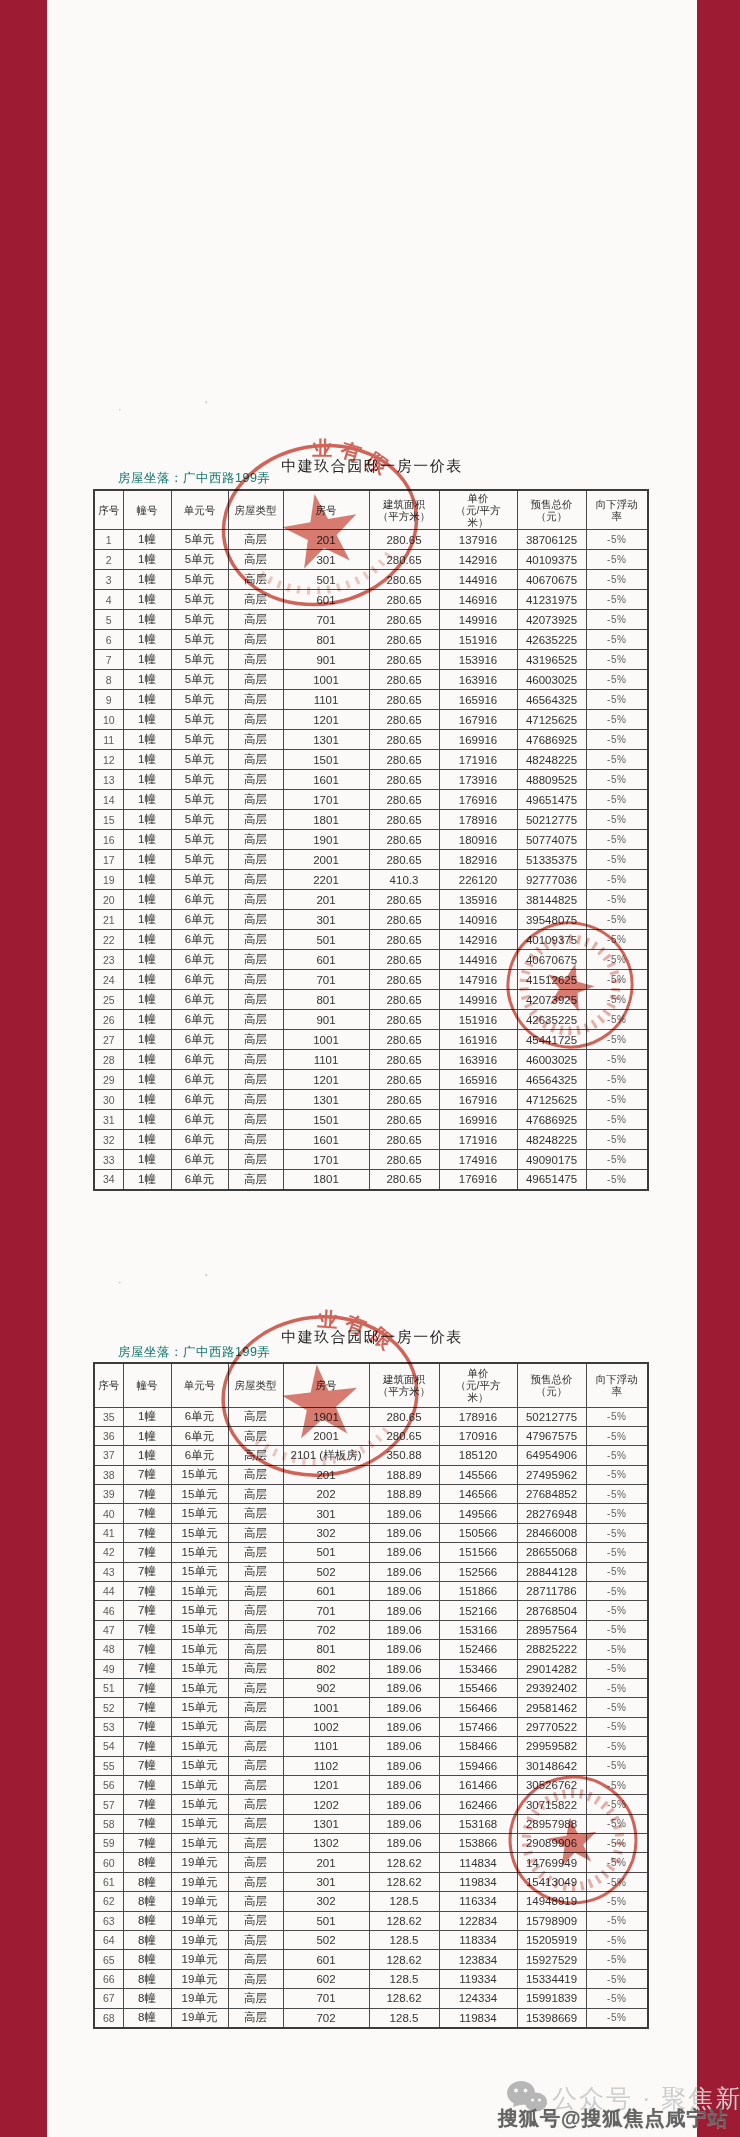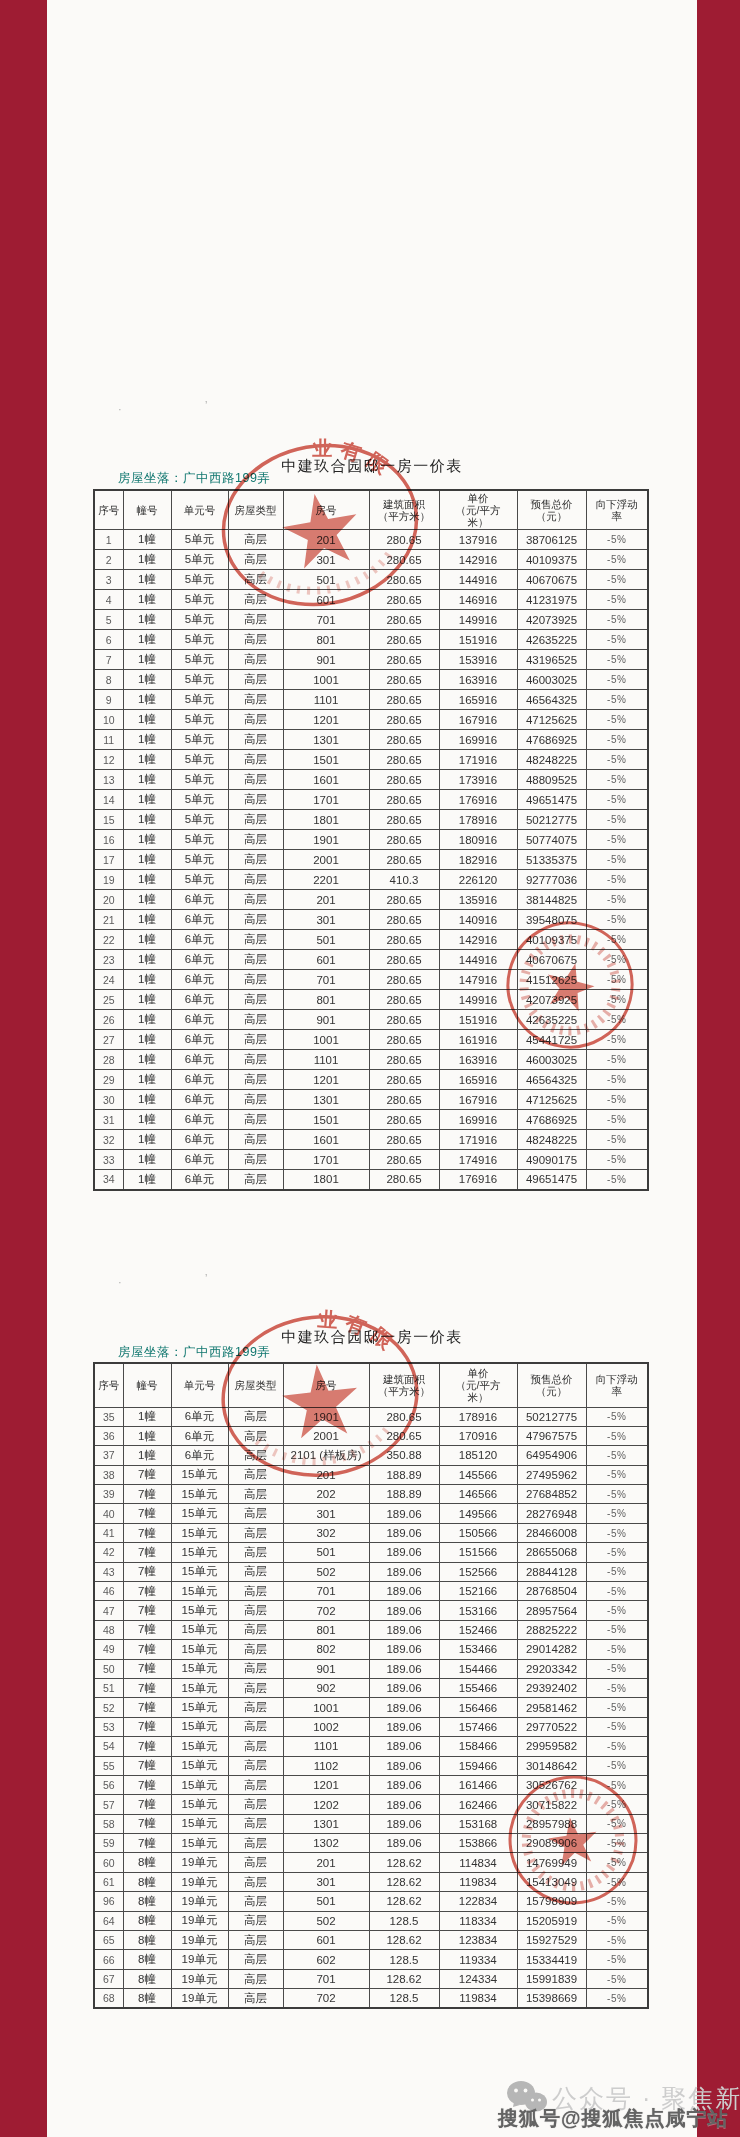--- a/index.html
+++ b/index.html
@@ -622,20 +622,31 @@
               <td>7幢</td>
               <td>15单元</td>
               <td>高层</td>
               <td>502</td>
               <td>189.06</td>
               <td>152566</td>
               <td>28844128</td>
               <td>-5%</td>
             </tr>
             <tr>
+              <td>44</td>
+              <td>7幢</td>
+              <td>15单元</td>
+              <td>高层</td>
+              <td>601</td>
+              <td>189.06</td>
+              <td>151866</td>
+              <td>28711786</td>
+              <td>-5%</td>
+            </tr>
+            <tr>
               <td>46</td>
               <td>7幢</td>
               <td>15单元</td>
               <td>高层</td>
               <td>701</td>
               <td>189.06</td>
               <td>152166</td>
               <td>28768504</td>
               <td>-5%</td>
             </tr>
@@ -663,31 +674,20 @@
             </tr>
             <tr>
               <td>49</td>
               <td>7幢</td>
               <td>15单元</td>
               <td>高层</td>
               <td>802</td>
               <td>189.06</td>
               <td>153466</td>
               <td>29014282</td>
-              <td>-5%</td>
-            </tr>
-            <tr>
-              <td>50</td>
-              <td>7幢</td>
-              <td>15单元</td>
-              <td>高层</td>
-              <td>901</td>
-              <td>189.06</td>
-              <td>154466</td>
-              <td>29203342</td>
               <td>-5%</td>
             </tr>
             <tr>
               <td>51</td>
               <td>7幢</td>
               <td>15单元</td>
               <td>高层</td>
               <td>902</td>
               <td>189.06</td>
               <td>155466</td>
@@ -798,21 +798,32 @@
               <td>8幢</td>
               <td>19单元</td>
               <td>高层</td>
               <td>301</td>
               <td>128.62</td>
               <td>119834</td>
               <td>15413049</td>
               <td>-5%</td>
             </tr>
             <tr>
-              <td>96</td>
+              <td>62</td>
+              <td>8幢</td>
+              <td>19单元</td>
+              <td>高层</td>
+              <td>302</td>
+              <td>128.5</td>
+              <td>116334</td>
+              <td>14948919</td>
+              <td>-5%</td>
+            </tr>
+            <tr>
+              <td>63</td>
               <td>8幢</td>
               <td>19单元</td>
               <td>高层</td>
               <td>501</td>
               <td>128.62</td>
               <td>122834</td>
               <td>15798909</td>
               <td>-5%</td>
             </tr>
             <tr>

